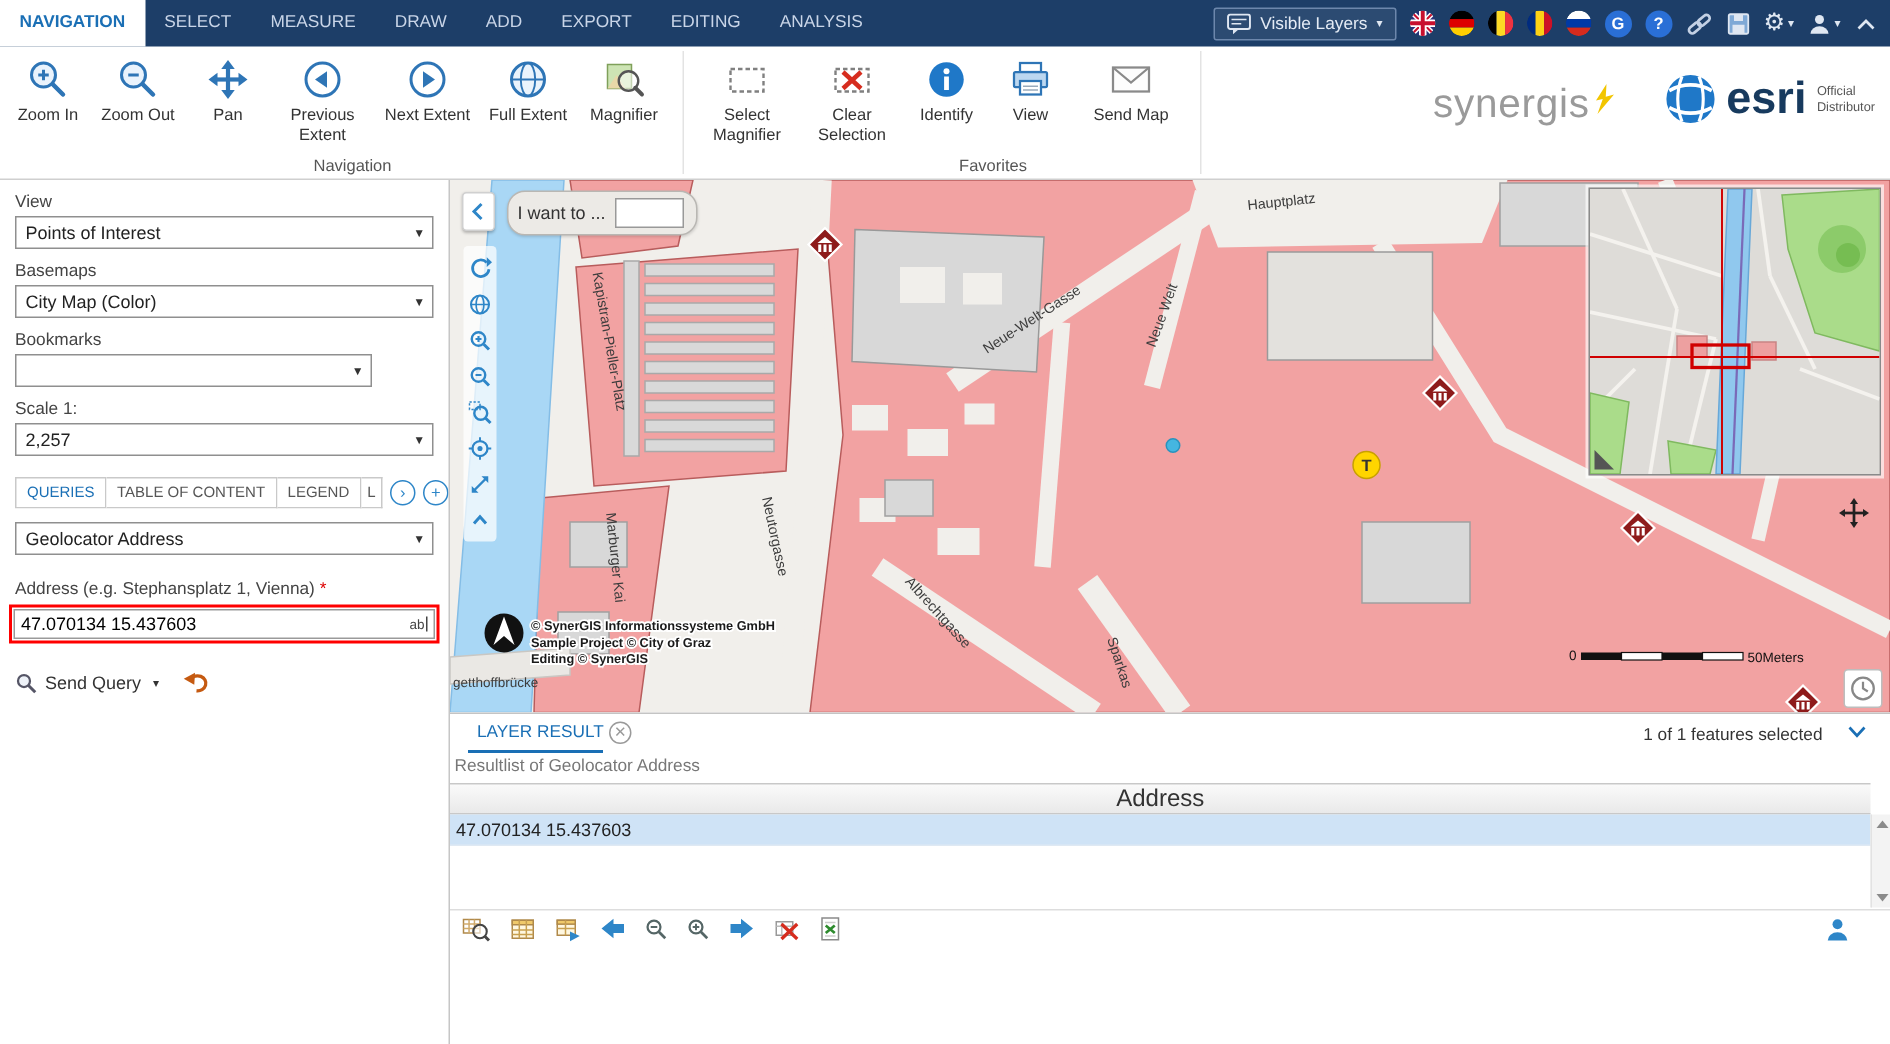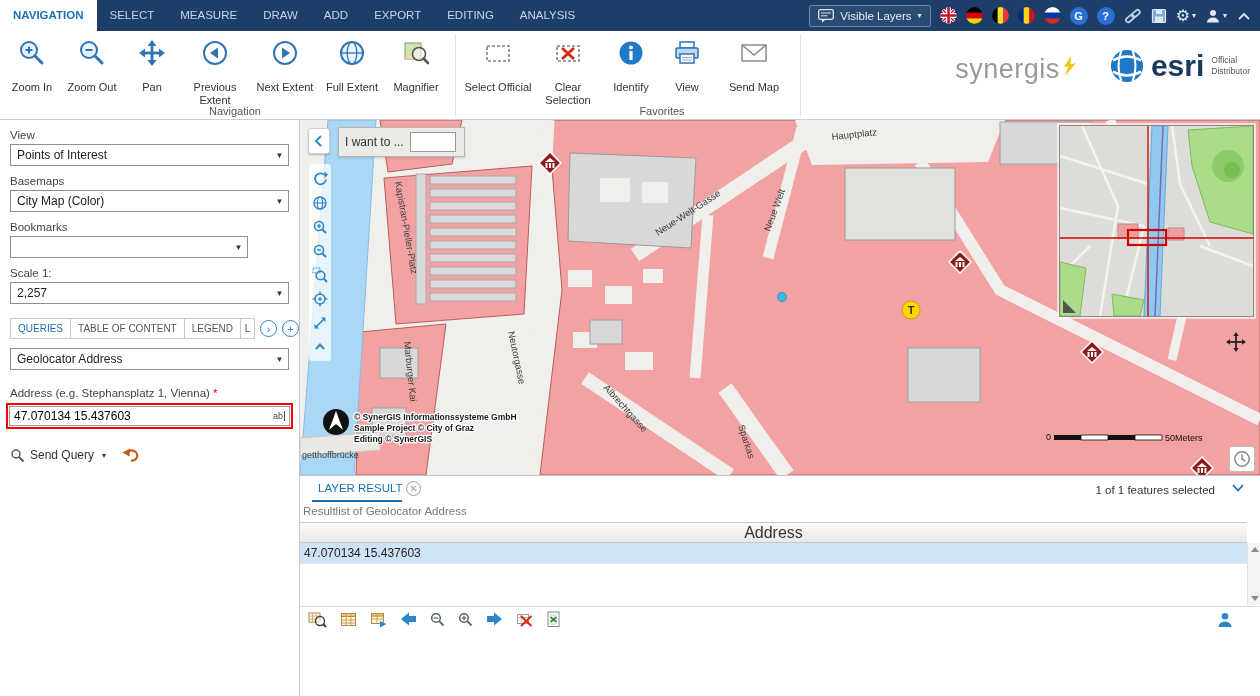--- a/index.html
+++ b/index.html
@@ -14,21 +14,21 @@
   .vl-btn{display:flex;align-items:center;gap:6px;height:22px;padding:0 8px;background:rgba(255,255,255,.07);border:1px solid #6d87ac;border-radius:2px;color:#e4ebf5;font-size:11.5px;cursor:pointer}
   .flagbtn{width:17px;height:17px;border-radius:50%;overflow:hidden;padding:0;border:none;background:none;cursor:pointer;flex:0 0 auto;line-height:0}
   .cbtn{width:18px;height:18px;border-radius:50%;color:#fff;font-size:11px;font-weight:bold;text-align:center;line-height:18px;background:#2a6fd6;border:none;cursor:pointer;padding:0}
   .icon-btn{background:none;border:none;cursor:pointer;display:flex;align-items:center;gap:2px;padding:0;color:#dfe7f2;line-height:0}
   .gear-glyph{font-size:16px;color:#dfe7f2;line-height:1}
   .caret{font-size:8px;color:#dfe7f2;line-height:1}
 
   
   .ribbon{position:absolute;left:0;top:31px;width:1260px;height:89px;background:#fff;border-bottom:1px solid #cfcfcf;z-index:30}
   .rb-row{display:flex;align-items:flex-start;padding-left:4px}
-  .rbtn{display:flex;flex-direction:column;align-items:center;gap:13px;padding-top:7px;font-size:11px;color:#333;text-align:center;line-height:1.15;background:none;border:none;cursor:pointer;width:64px}
+  .rbtn{display:flex;flex-direction:column;align-items:center;gap:3px;padding-top:7px;font-size:11px;color:#333;text-align:center;line-height:1.15;background:none;border:none;cursor:pointer;width:64px}
   .rbtn.w56{width:56px}.rbtn.w70{width:70px}.rbtn.w78{width:78px}
   .rsep{width:1px;height:82px;background:#e3e3e3;margin:3px 7px 0}
   .grp{position:absolute;top:74px;font-size:11px;color:#555;text-align:center}
   .grp.nav{left:0;width:470px}
   .grp.fav{left:482px;width:360px}
   .logos{position:absolute;right:10px;top:18px;display:flex;align-items:flex-end;gap:34px}
   .syn-wrap{display:flex;align-items:flex-start;gap:2px}
   .syn{font-size:27px;color:#9a9a9a;letter-spacing:.5px;line-height:1}
   .esri-wrap{display:flex;align-items:center;gap:7px}
   .esri-txt{font-size:30px;font-weight:bold;color:#173a5e;line-height:1}
@@ -55,21 +55,21 @@
   .addr-box input{flex:1;height:20px;border:1px solid #9a9a9a;font-size:12px;padding:0 4px;font-family:"Liberation Sans",sans-serif}
   .ab-ic{position:absolute;right:6px;font-size:9px;color:#444;border-right:1px solid #444;padding-right:1px;background:#fff}
   .sendq{display:flex;align-items:center;margin:18px 0 0 10px}
   .sq-btn{display:flex;align-items:center;gap:5px;background:none;border:none;cursor:pointer;font-size:12px;color:#333}
   .sq-caret{font-size:8px;color:#333;margin-left:3px}
   .undo-btn{background:none;border:none;cursor:pointer;margin-left:16px;line-height:0}
 
   
   .map{position:absolute;left:300px;top:120px;width:960px;height:355px;overflow:hidden;background:#f1efeb;z-index:10}
   .collapse{position:absolute;left:8px;top:8px;width:22px;height:26px;background:#fff;border:1px solid #d0d0d0;border-radius:3px;box-shadow:0 1px 2px rgba(0,0,0,.25);display:flex;align-items:center;justify-content:center;cursor:pointer;padding:0}
-  .iwant{position:absolute;left:38px;top:7px;width:127px;height:30px;background:#eceae6;border:1px solid #b9b7b3;border-radius:0;display:flex;align-items:center;gap:6px;padding:0 6px;box-shadow:0 1px 2px rgba(0,0,0,.15)}
+  .iwant{position:absolute;left:38px;top:7px;width:127px;height:30px;background:#eceae6;border:1px solid #b9b7b3;border-radius:12px;display:flex;align-items:center;gap:6px;padding:0 6px;box-shadow:0 1px 2px rgba(0,0,0,.15)}
   .iwant .txt{font-size:12px;color:#333;white-space:nowrap}
   .iwant input{width:46px;height:20px;border:1px solid #999;font-size:11px;padding:0 3px}
   .mtools{position:absolute;left:9px;top:44px;width:22px;background:rgba(255,255,255,.72);border-radius:3px;display:flex;flex-direction:column;align-items:center;padding:4px 0;gap:3px}
   .mtool{width:20px;height:21px;background:none;border:none;cursor:pointer;display:flex;align-items:center;justify-content:center;padding:0;line-height:0}
   .overview{position:absolute;right:6px;top:5px;width:195px;height:192px;border:1px solid #8a8a8a;background:#dedcd8;box-shadow:0 0 0 2px rgba(255,255,255,.65);cursor:pointer;line-height:0}
   .move-ic{position:absolute;right:14px;top:212px;background:none;border:none;cursor:pointer;line-height:0}
   .clock{position:absolute;right:5px;top:326px;width:26px;height:26px;background:#fff;border:1px solid #bdbdbd;border-radius:3px;display:flex;align-items:center;justify-content:center;cursor:pointer;padding:0}
 
   
   .results{position:absolute;left:300px;top:475px;width:960px;height:156px;background:#fff;border-top:1px solid #c4c4c4;z-index:15}
@@ -272,21 +272,21 @@
           <circle cx="18" cy="16" r="6.5" fill="#fff" fill-opacity="0.55" stroke="#555" stroke-width="1.6"></circle>
           <line x1="22.5" y1="20.5" x2="27" y2="25" stroke="#555" stroke-width="2.6" stroke-linecap="round"></line>
         </svg>
       <span>Magnifier</span>
       </button>
     <div class="rsep"></div>
     <button class="rbtn w70">
       <svg width="30" height="30" viewBox="0 0 30 30">
           <rect x="4" y="8" width="22" height="15" fill="none" stroke="#808080" stroke-width="1.6" stroke-dasharray="3,2"></rect>
         </svg>
-      <span>Select Official</span>
+      <span>Select Magnifier</span>
       </button>
     <button class="rbtn w70">
       <svg width="30" height="30" viewBox="0 0 30 30">
           <rect x="4" y="8" width="22" height="15" fill="none" stroke="#808080" stroke-width="1.6" stroke-dasharray="3,2"></rect>
           <line x1="9" y1="10" x2="21" y2="21" stroke="#d62c1e" stroke-width="3"></line>
           <line x1="21" y1="10" x2="9" y2="21" stroke="#d62c1e" stroke-width="3"></line>
         </svg>
       <span>Clear Selection</span>
       </button>
     <button class="rbtn w56">

